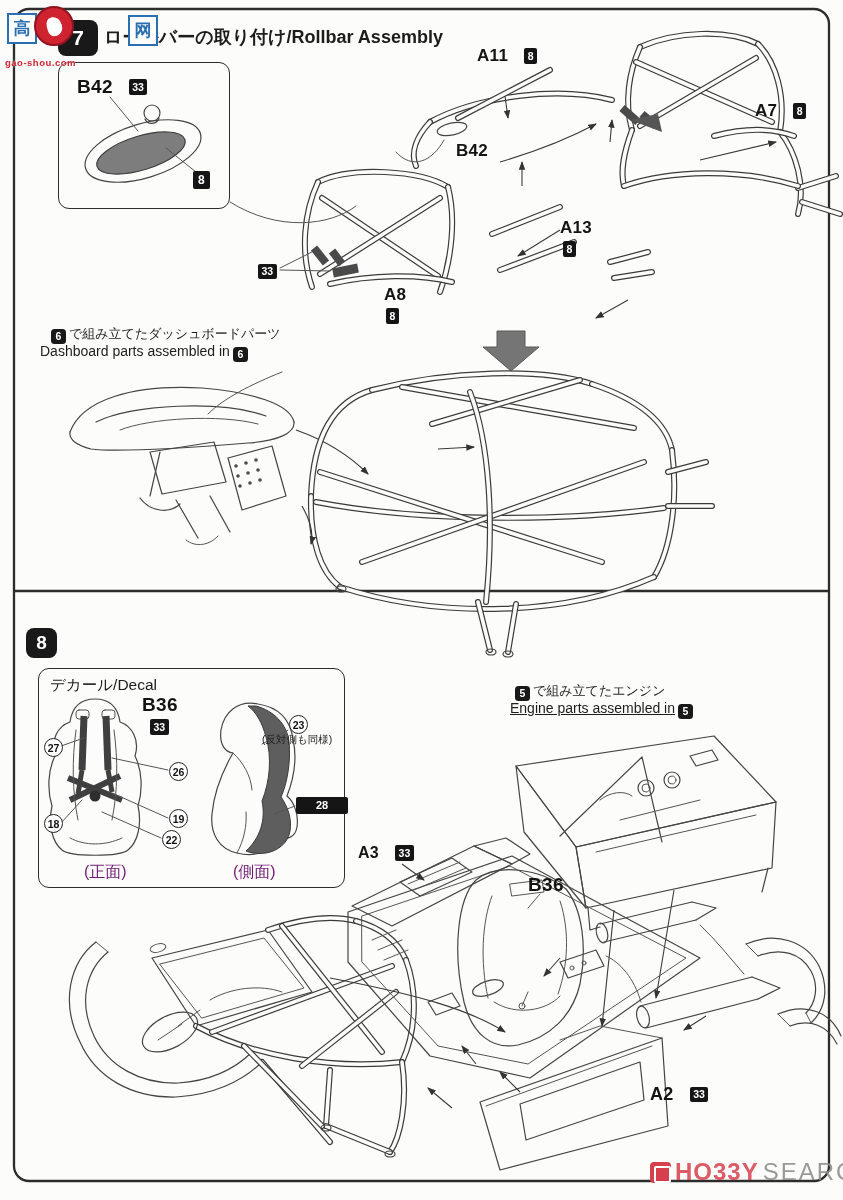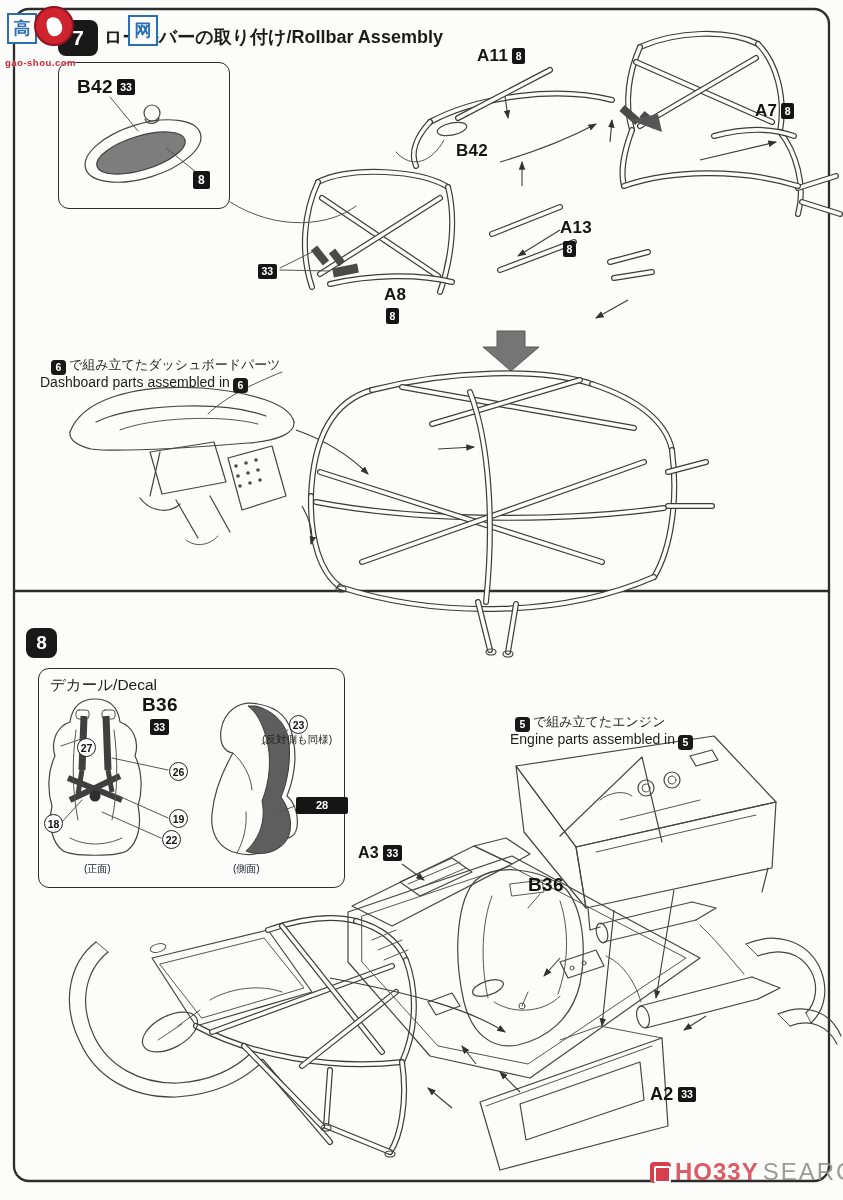--- a/index.html
+++ b/index.html
@@ -6,41 +6,41 @@
   .page{position:relative;width:843px;height:1200px;background:#fcfcfa;
         font-family:"Liberation Sans","DejaVu Sans",sans-serif;overflow:hidden;}
   svg.art{position:absolute;left:0;top:0;}
   .ln{fill:none;stroke:#454545;stroke-width:1.2;stroke-linecap:round;stroke-linejoin:round;}
   .ln2{fill:none;stroke:#555;stroke-width:1;stroke-linecap:round;}
   .tube{fill:none;stroke:#3b3b3b;stroke-width:6;stroke-linecap:round;stroke-linejoin:round;}
   .tube-core{fill:none;stroke:#fcfcfa;stroke-width:3.6;stroke-linecap:round;stroke-linejoin:round;}
   .dk{fill:none;stroke:#4a4a4a;stroke-width:8;stroke-linecap:butt;}
   .frame{fill:none;stroke:#2c2c2c;stroke-width:2.3;}
   .ar{fill:none;stroke:#3a3a3a;stroke-width:1.1;}
-  .lblrow{position:absolute;display:flex;align-items:center;gap:4px;white-space:nowrap;}
+  .lblrow{position:absolute;display:flex;align-items:center;gap:16px;white-space:nowrap;}
   .lblcol{position:absolute;display:flex;flex-direction:column;align-items:flex-start;gap:3px;white-space:nowrap;}
   .part{font-weight:700;font-size:17px;color:#141414;letter-spacing:.3px;}
   .part.big{font-size:19px;}
   .chip{background:#151515;color:#fff;font-weight:700;font-size:10.5px;line-height:1;
         padding:2.5px 3.5px;border-radius:2px;display:inline-block;}
   .stepicon{position:absolute;background:#191919;color:#fff;border-radius:8px;
         display:flex;align-items:center;justify-content:center;font-weight:700;z-index:3;}
   .refico{display:inline-flex;width:15px;height:15px;background:#191919;color:#fff;border-radius:3.5px;
         align-items:center;justify-content:center;font-size:10.5px;font-weight:700;
         vertical-align:-2px;margin:0 3px;}
   .sectitle{position:absolute;font-size:18px;font-weight:600;color:#1c1c1c;white-space:nowrap;z-index:2;}
-  .note{position:absolute;font-size:13px;color:#1d1d1d;white-space:nowrap;z-index:2;margin-top:31px;}
+  .note{position:absolute;font-size:13px;color:#1d1d1d;white-space:nowrap;z-index:2;}
   .note.en{font-size:14px;}
   .box{position:absolute;border:1.6px solid #2d2d2d;border-radius:11px;z-index:1;}
   .boxtitle{position:absolute;font-size:15.5px;color:#1b1b1b;white-space:nowrap;z-index:2;}
   .circ{position:absolute;width:17px;height:17px;border:1.6px solid #222;border-radius:50%;background:#fff;
         font-size:10.5px;font-weight:600;display:flex;align-items:center;justify-content:center;
         color:#111;z-index:2;}
   .sqchip{position:absolute;z-index:2;}
-  .caption{position:absolute;font-size:10px;color:#0f172a;white-space:nowrap;z-index:2;}
+  .caption{position:absolute;font-size:16px;color:#701a75;white-space:nowrap;z-index:2;}
   .smallnote{position:absolute;font-size:10.5px;color:#222;white-space:nowrap;z-index:2;}
   
   .wm-logo{position:absolute;left:4px;top:4px;width:165px;height:48px;z-index:6;}
   .wm-box{position:absolute;width:26px;height:27px;border:2.5px solid #2b6fb3;background:#fdfdfd;
         color:#2b6fb3;font-weight:800;font-size:17px;display:flex;align-items:center;justify-content:center;}
   .wm-circle{position:absolute;left:30px;top:2px;width:36px;height:36px;border-radius:50%;
         background:#cf2330;border:2px solid #8f1420;display:flex;align-items:center;justify-content:center;}
   .wm-blob{width:15px;height:19px;background:#fff;border-radius:45% 60% 55% 45%;transform:rotate(-14deg);}
   .wm-url{position:absolute;left:1px;top:29px;color:#cf2330;font-weight:700;font-size:9.5px;
         letter-spacing:.5px;text-shadow:0 0 2px #fff;margin-top:24px;}
@@ -421,37 +421,37 @@
   <div class="stepicon" style="left:26px;top:628px;width:31px;height:30px;font-size:19px;">
     <span>8</span>
   </div>
 
   <div class="box" style="left:38px;top:668px;width:305px;height:218px;"></div>
   <div class="boxtitle" style="left:50px;top:675px;">デカール/Decal</div>
   <div class="lblcol" style="left:142px;top:694px;z-index:2;">
     <span class="part big">B36</span>
     <span class="chip" style="margin-left:8px;">33</span>
   </div>
-  <div class="circ" style="left:44px;top:738px;margin-left:33px;">27</div>
+  <div class="circ" style="left:44px;top:738px;">27</div>
   <div class="circ" style="left:169px;top:762px;">26</div>
   <div class="circ" style="left:44px;top:814px;">18</div>
   <div class="circ" style="left:169px;top:809px;">19</div>
   <div class="circ" style="left:162px;top:830px;">22</div>
   <div class="circ" style="left:289px;top:715px;">23</div>
   <div class="smallnote" style="left:262px;top:733px;">(反対側も同様)</div>
   <div class="sqchip" style="left:296px;top:795px;">
     <span class="chip" style="font-size:11px;padding:3px 20px;">28</span>
   </div>
   <div class="caption" style="left:84px;top:862px;">(正面)</div>
   <div class="caption" style="left:233px;top:862px;">(側面)</div>
 
   <div class="note" style="left:512px;top:682px;">
     <span class="refico">5</span><span>で組み立てたエンジン</span>
   </div>
-  <div class="note en" style="left:510px;top:700px;">
+  <div class="note en" style="left:510px;top:700px;text-decoration:underline;">
     <span>Engine parts assembled in</span><span class="refico">5</span>
   </div>
 
   <div class="lblrow" style="left:358px;top:844px;">
     <span class="part" style="font-size:16px;text-align:center;">A3</span>
     <span class="chip">33</span>
   </div>
   <div class="lblrow" style="left:528px;top:874px;">
     <span class="part big">B36</span>
   </div>

